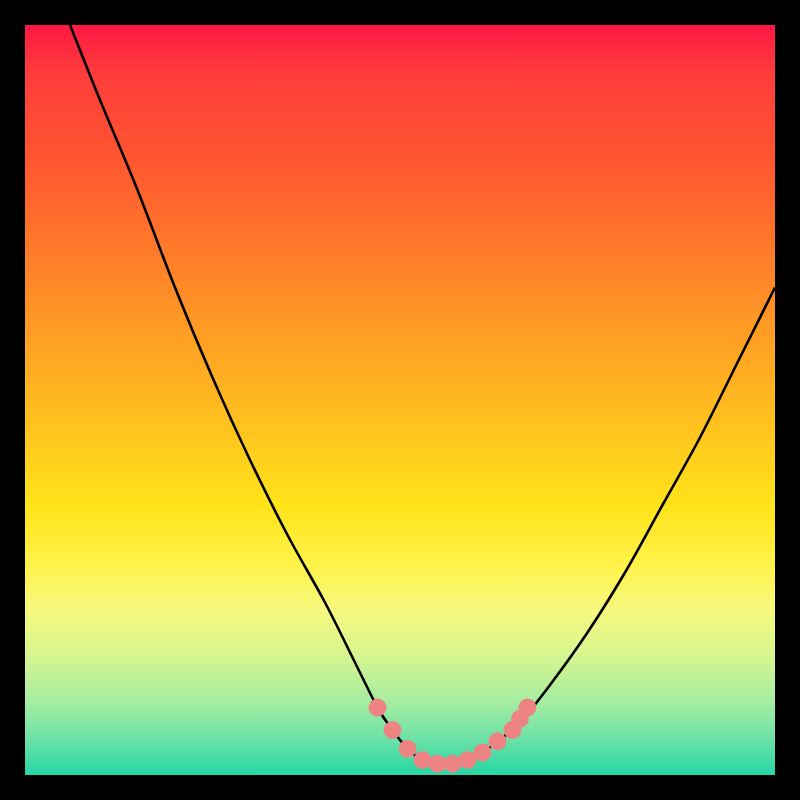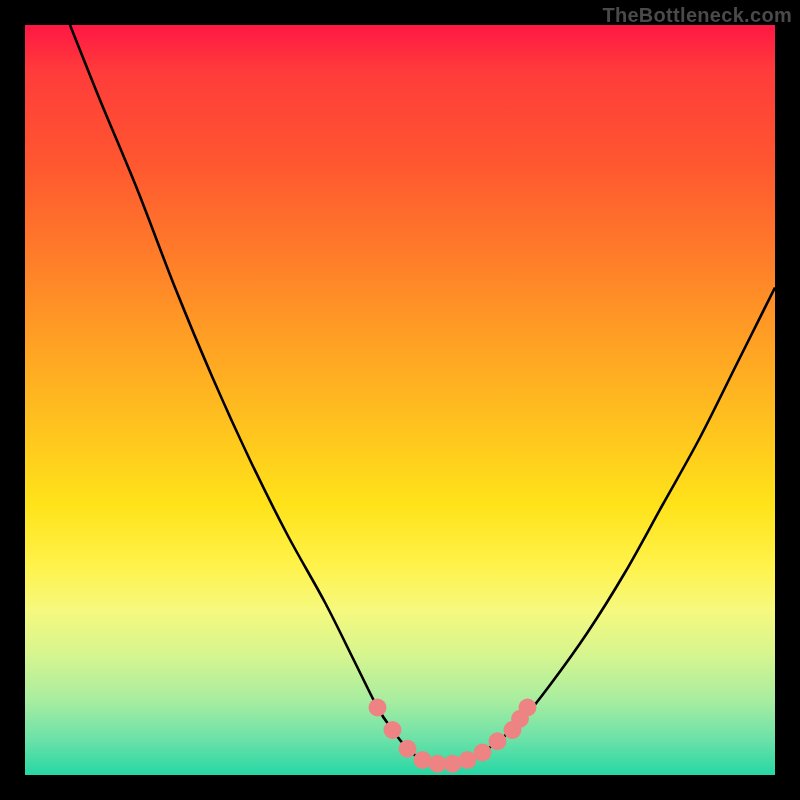--- a/index.html
+++ b/index.html
@@ -78,14 +78,13 @@
         <circle cx="427.49999999999994" cy="738.75" r="9" fill="#ee8383"></circle>
         <circle cx="442.5" cy="735" r="9" fill="#ee8383"></circle>
         <circle cx="457.5" cy="727.5" r="9" fill="#ee8383"></circle>
         <circle cx="472.5" cy="716.25" r="9" fill="#ee8383"></circle>
         <circle cx="487.5" cy="705" r="9" fill="#ee8383"></circle>
         <circle cx="495" cy="693.75" r="9" fill="#ee8383"></circle>
         <circle cx="502.50000000000006" cy="682.5" r="9" fill="#ee8383"></circle>
       </g>
   </svg>
 
-  <div class="watermark">TheBottleneck.com</div>
 </div>
 
 </body></html>

